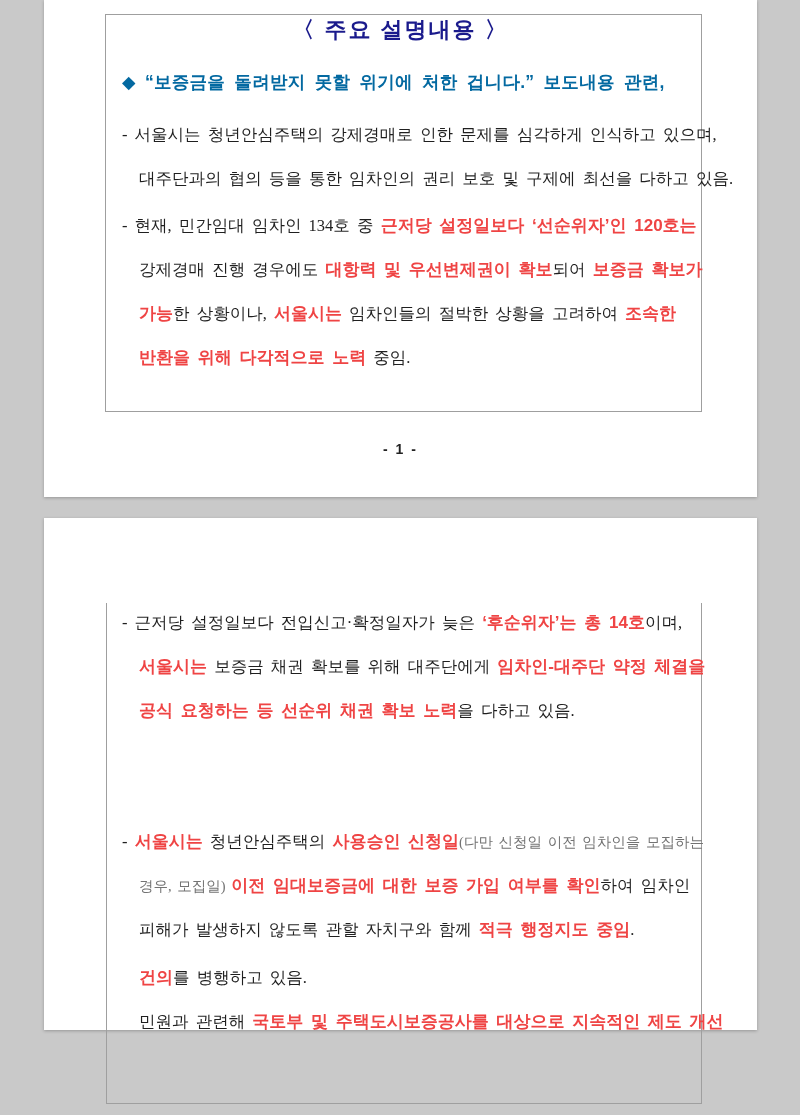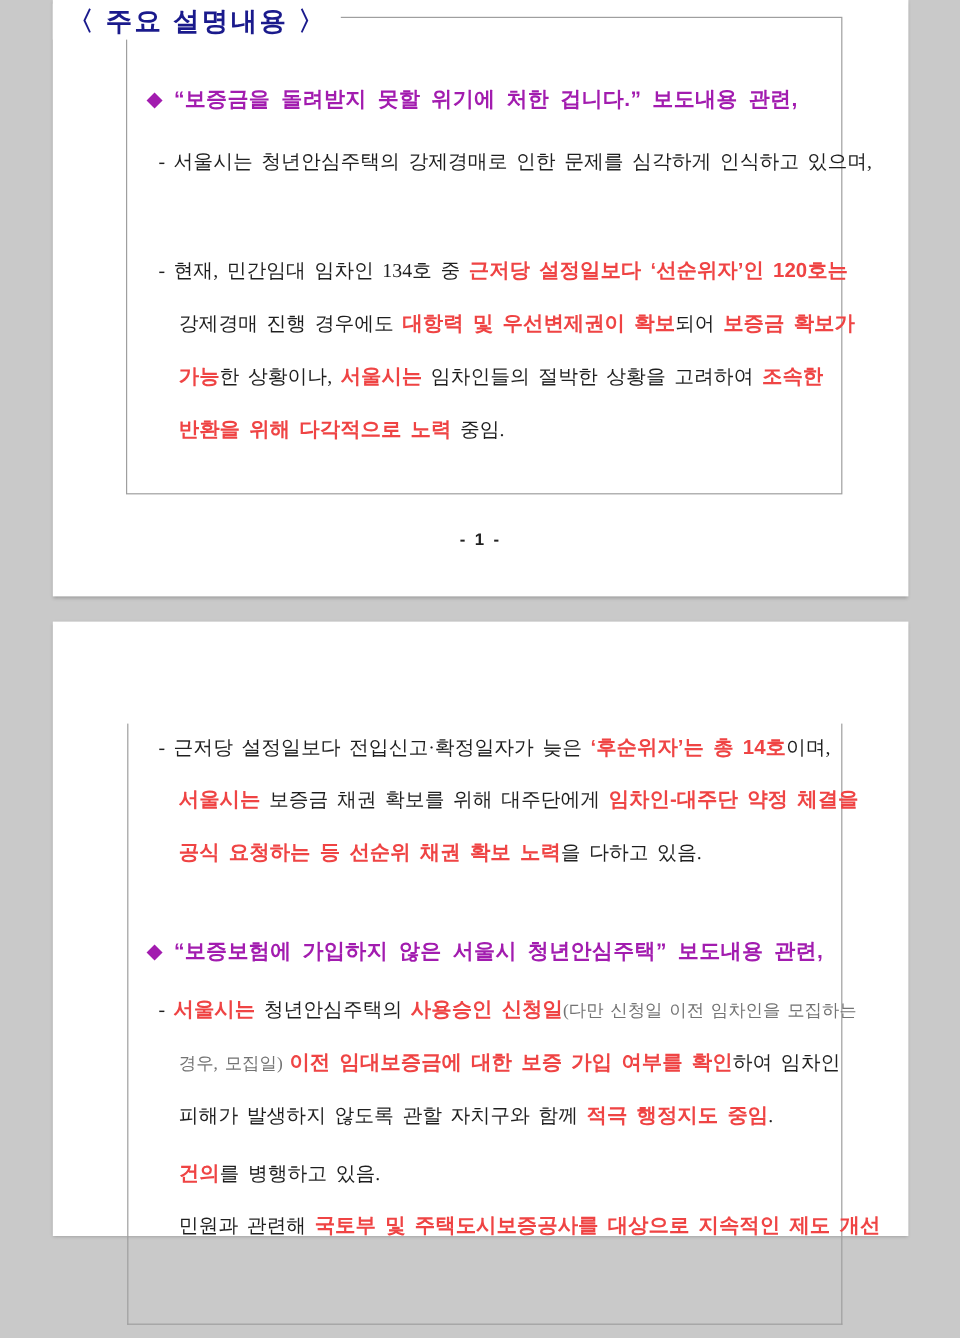--- a/index.html
+++ b/index.html
@@ -25,50 +25,51 @@
     border:1px solid #9f9f9f;
   }
   #box1 { left:61px; top:14px; width:595px; height:396px; }
   #box2 {
     left:62px; top:85px; width:594px; height:500px;
     border-top:none;
   }
 
   .box-title {
     position:absolute;
-    top:3px; left:0; right:0;
+    top:15px; left:0; right:0;
+    text-align:center;
     z-index:2;
   }
   .box-title span {
     display:inline-block;
     background:#ffffff;
     padding:0 12px;
     font-family:"Liberation Sans","DejaVu Sans",sans-serif;
     font-weight:bold;
     font-size:22px;
     letter-spacing:2px;
     color:#1a1a8c;
   }
 
   .heading {
     position:absolute;
     left:78px; right:40px;
     font-family:"Liberation Sans","DejaVu Sans",sans-serif;
     font-weight:bold;
     font-size:17.5px;
-    color:#a21caf;
+    color:#0369a1;
     letter-spacing:0.3px;
     word-spacing:4px;
     white-space:nowrap;
     z-index:1;
   }
   #heading1 { top:70px; }
   #heading2 { top:262px; }
 
-  .para { position:absolute; left:88px; right:30px; z-index:1; }
+  .para { position:absolute; left:78px; right:30px; z-index:1; }
   .line { height:44px; white-space:nowrap; }
   .line.cont { margin-left:17px; }
 
   .seg-k {
     font-family:"Liberation Serif","DejaVu Serif",serif;
     font-size:16.5px;
     color:#1f1f1f;
     word-spacing:3px;
   }
   .seg-b {
@@ -104,20 +105,21 @@
   <div class="box-title">
     <span>〈 주요 설명내용 〉</span>
   </div>
 
   <div class="content-box" id="box1"></div>
 
   <div class="heading" id="heading1">◆ “보증금을 돌려받지 못할 위기에 처한 겁니다.” 보도내용 관련,</div>
 
   <div class="para" style="top:124px">
       <div class="line"><span class="seg-k">- 서울시는 청년안심주택의 강제경매로 인한 문제를 심각하게 인식하고 있으며,</span></div>
+      <div class="line cont"><span class="seg-k">대주단과의 협의 등을 통한 임차인의 권리 보호 및 구제에 최선을 다하고 있음.</span></div>
     </div>
 
   <div class="para" style="top:214px">
       <div class="line"><span class="seg-k">- 현재, 민간임대 임차인 134호 중 </span><span class="seg-b">근저당 설정일보다 ‘선순위자’인 120호는</span></div>
       <div class="line cont"><span class="seg-k">강제경매 진행 경우에도 </span><span class="seg-b">대항력 및 우선변제권이 확보</span><span class="seg-k">되어 </span><span class="seg-b">보증금 확보가</span></div>
       <div class="line cont"><span class="seg-b">가능</span><span class="seg-k">한 상황이나, </span><span class="seg-b">서울시는</span><span class="seg-k"> 임차인들의 절박한 상황을 고려하여 </span><span class="seg-b">조속한</span></div>
       <div class="line cont"><span class="seg-b">반환을 위해 다각적으로 노력</span><span class="seg-k"> 중임.</span></div>
     </div>
 
   <div class="page-number">- 1 -</div>
@@ -126,21 +128,20 @@
 <div class="page" id="page2">
 
   <div class="content-box" id="box2"></div>
 
   <div class="para" style="top:93px">
       <div class="line"><span class="seg-k">- 근저당 설정일보다 전입신고·확정일자가 늦은 </span><span class="seg-b">‘후순위자’는 총 14호</span><span class="seg-k">이며,</span></div>
       <div class="line cont"><span class="seg-b">서울시는</span><span class="seg-k"> 보증금 채권 확보를 위해 대주단에게 </span><span class="seg-b">임차인-대주단 약정 체결을</span></div>
       <div class="line cont"><span class="seg-b">공식 요청하는 등 선순위 채권 확보 노력</span><span class="seg-k">을 다하고 있음.</span></div>
     </div>
 
-  <div class="heading" id="heading2">◆ “보증보험에 가입하지 않은 서울시 청년안심주택” 보도내용 관련,</div>
 
   <div class="para" style="top:312px">
       <div class="line"><span class="seg-k">- </span><span class="seg-b">서울시는</span><span class="seg-k"> 청년안심주택의 </span><span class="seg-b">사용승인 신청일</span><span class="seg-bs">(다만 신청일 이전 임차인을 모집하는</span></div>
       <div class="line cont"><span class="seg-bs">경우, 모집일) </span><span class="seg-b">이전 임대보증금에 대한 보증 가입 여부를 확인</span><span class="seg-k">하여 임차인</span></div>
       <div class="line cont"><span class="seg-k">피해가 발생하지 않도록 관할 자치구와 함께 </span><span class="seg-b">적극 행정지도 중임</span><span class="seg-k">.</span></div>
     </div>
 
   <div class="para" style="top:448px">
       <div class="line cont"><span class="seg-b">건의</span><span class="seg-k">를 병행하고 있음.</span></div>
       <div class="line cont"><span class="seg-k">민원과 관련해 </span><span class="seg-b">국토부 및 주택도시보증공사를 대상으로 지속적인 제도 개선</span></div>

